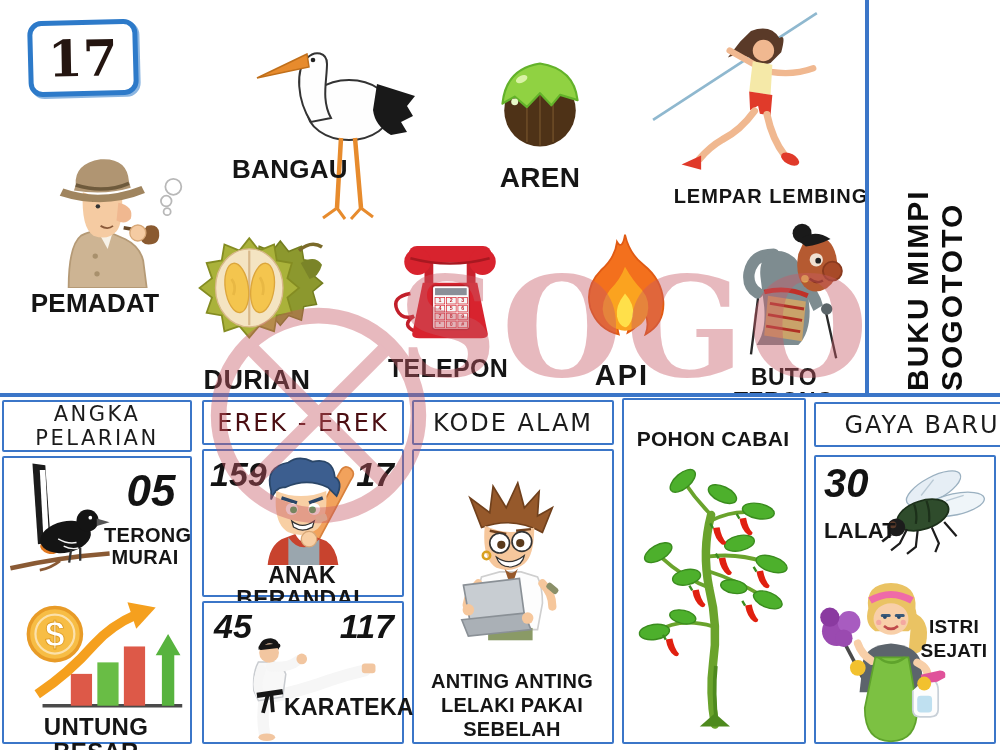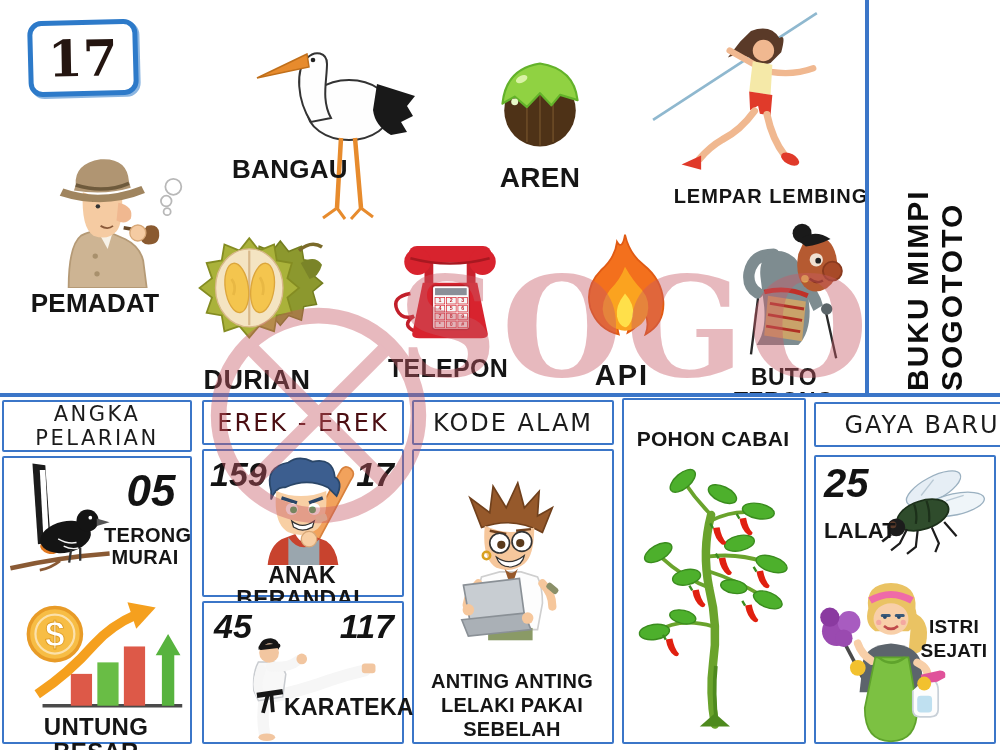--- a/index.html
+++ b/index.html
@@ -393,21 +393,21 @@
             <path d="M118,56 l-3,-5 M96,98 l-3,-5 M136,112 l-3,-5 M68,132 l-3,-5 M40,184 l-3,-5 M124,148 l-3,-5 M90,66 l-3,-5"></path>
           </g>
         </svg>
       </div>
     </div>
 
     <div class="box hdr-box" style="left:814px;top:9px;width:216px;height:45px">
       <div class="hdr" style="font-size:24px;letter-spacing:2px">GAYA BARU</div>
     </div>
     <div class="box" style="left:814px;top:62px;width:182px;height:289px">
-      <div class="num" style="left:8px;top:4px;font-size:40px">25</div>
+      <div class="num" style="left:8px;top:4px;font-size:40px">30</div>
       <div class="art" style="left:52px;top:0;width:124px;height:100px">
         <svg viewBox="0 0 140 110">
           <ellipse cx="74" cy="34" rx="34" ry="13" fill="#e4edf4" fill-opacity="0.92" stroke="#9ab0c0" stroke-width="1.5" transform="rotate(-28 74 34)"></ellipse>
           <ellipse cx="98" cy="52" rx="34" ry="12" fill="#eef4f8" fill-opacity="0.92" stroke="#9ab0c0" stroke-width="1.5" transform="rotate(-12 98 52)"></ellipse>
           <path d="M60,42 l14,-18 M88,48 l20,-6" stroke="#b8c8d4" stroke-width="1.5"></path>
           <ellipse cx="62" cy="64" rx="30" ry="16" fill="#2f4c2c" stroke="#1c301a" stroke-width="2" transform="rotate(-18 62 64)"></ellipse>
           <path d="M52,52 q4,10 2,22 M66,48 q4,10 3,24" stroke="#1c301a" stroke-width="2.5" fill="none"></path>
           <circle cx="32" cy="78" r="10" fill="#1c1c1c"></circle>
           <circle cx="28" cy="75" r="4" fill="#5a3a2a"></circle>
           <path d="M26,86 L16,94" stroke="#1c1c1c" stroke-width="3"></path>

